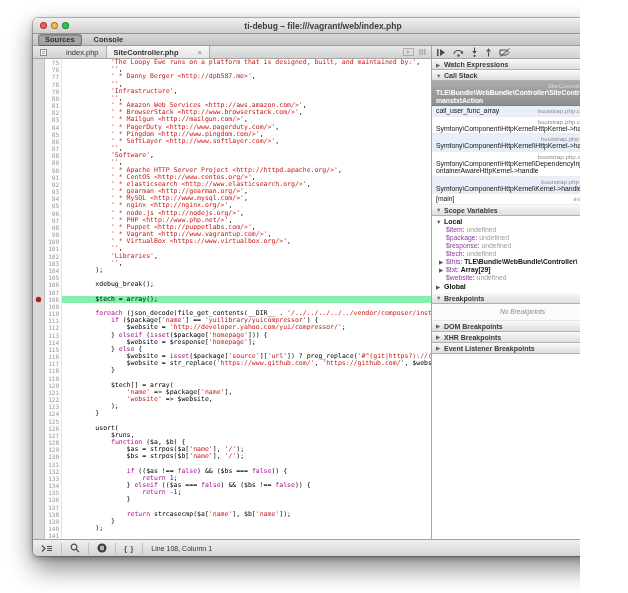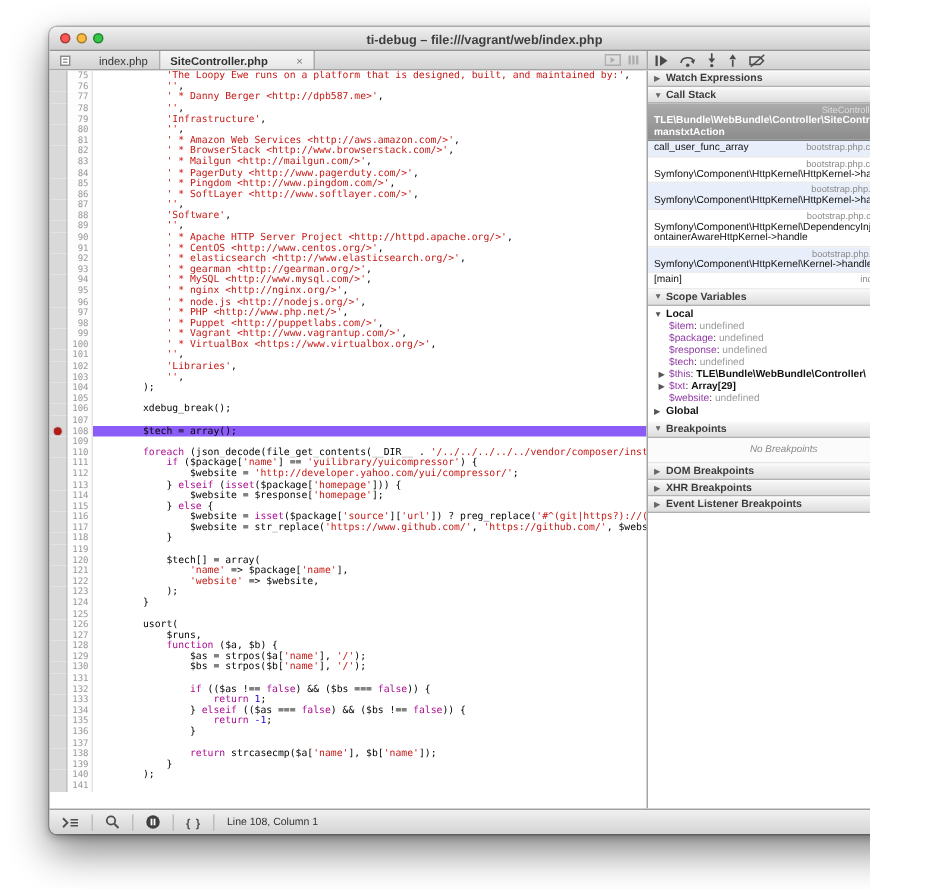--- a/index.html
+++ b/index.html
@@ -51,21 +51,21 @@
   
   .content { flex:1; display:flex; overflow:hidden; }
 
   
   .editor { width:399px; flex:0 0 399px; border-right:1px solid #a5a5a5; overflow:hidden; background:#fff; }
   .crow { display:flex; height:7.18px; line-height:7.18px; }
   .bstrip { width:12px; flex:0 0 12px; background:#d9d9d9; border-right:1px solid #c2c2c2; position:relative; }
   .bdot { position:absolute; left:3px; top:1px; width:5px; height:5px; border-radius:50%; background:#b21c17; box-shadow:0 0 1px #7a0e0a; }
   .lnum { width:17px; flex:0 0 17px; text-align:right; padding-right:2px; font-family:"DejaVu Sans Mono", monospace; font-size:6px; color:#979797; background:#fdfdfd; border-right:1px solid #e4e4e4; }
   .ccode { flex:1; font-family:"DejaVu Sans Mono", monospace; font-size:6.5px; white-space:pre; overflow:hidden; color:#000; padding-left:2px; }
-  .crow.cur .ccode { background:#8b5cf6; }
+  .crow.cur .ccode { background:#86efac; }
   .t-s { color:#c41a16;text-align:right; } .t-k { color:#a90d91;text-align:right; } .t-n { color:#1c00cf; } .t-p { color:#000; }
 
   
   .sidebar { flex:1; background:#fff; overflow:hidden; font-size:6.8px; color:#222; }
   .sechead {
     height:11px; display:flex; align-items:center; gap:3px; padding:0 4px;
     background:linear-gradient(#f6f6f6,#dedede); border-bottom:1px solid #b1b1b1; border-top:1px solid #fafafa;
   }
   .sechead .chev { font-size:5.5px; color:#666; width:5px; }
   .sechead .stitle { font-size:7px; font-weight:bold; color:#3b3b3b; flex:1; }
@@ -119,20 +119,24 @@
         <span class="light green"></span>
       </div>
       <div class="wtitle">ti-debug – file:///vagrant/web/index.php</div>
       <span class="resize-ic">
         <svg width="9" height="9" viewBox="0 0 9 9">
             <path d="M1.5 7.5 L7.5 1.5 M5 1.5 H7.5 V4 M4 7.5 H1.5 V5" stroke="#8a8a8a" stroke-width="1.1" fill="none"></path>
           </svg>
       </span>
     </div>
 
+    <div class="apptabs">
+      <span class="apptab sel">Sources</span>
+      <span class="apptab">Console</span>
+    </div>
 
     <div class="tabstrip">
       <div class="tabstrip-left">
         <div class="ftab">
           <span class="doc-ic"></span>
           <span>index.php</span>
         </div>
         <div class="ftab active">
           <span>SiteController.php</span>
           <span class="close">×</span>

